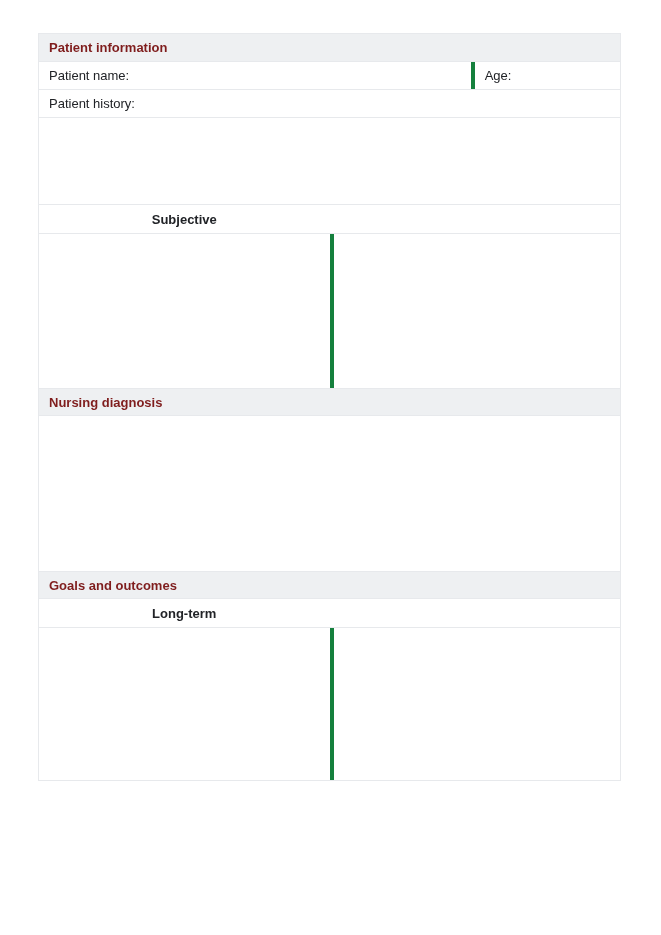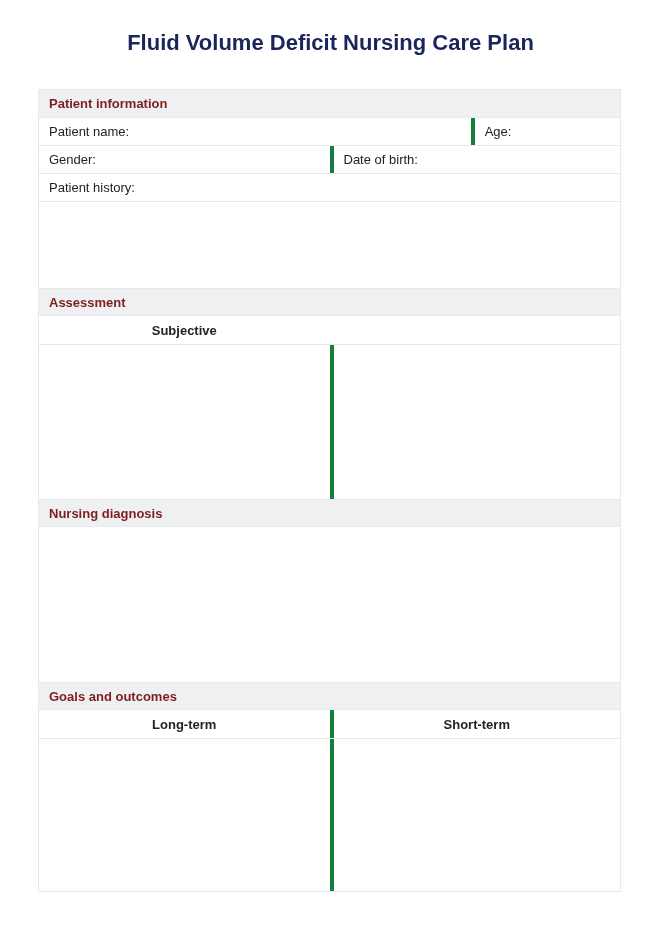--- a/index.html
+++ b/index.html
@@ -74,72 +74,61 @@
   .fill-cell {
     align-items: flex-start;
     padding-top: 6px;
   }
 </style>
 </head>
 <body>
 
 <div class="page">
 
-  <h1 class="title">Fluid Volume Deficit Nursing Care Plan</h1>
 
   <div class="form">
 
     <div class="sec-header">Patient information</div>
 
     <div class="row field-row">
       <div class="cell w-name">
         <span>Patient name:</span>&nbsp;<span></span>
       </div>
       <div class="cell w-age">
         <span>Age:</span>&nbsp;<span></span>
       </div>
     </div>
 
-    <div class="row field-row">
-      <div class="cell w-half">
-        <span>Gender:</span>&nbsp;<span></span>
-      </div>
-      <div class="cell w-half">
-        <span>Date of birth:</span>&nbsp;<span></span>
-      </div>
-    </div>
 
     <div class="row field-row">
       <div class="cell" style="width:100%;">
         <span>Patient history:</span>
       </div>
     </div>
 
     <div class="fill-box fill-mh"></div>
 
-    <div class="sec-header">Assessment</div>
 
     <div class="row colhead-row">
       <div class="cell w-half">Subjective</div>
     </div>
 
     <div class="row">
       <div class="cell w-half fill-cell fill-assess"></div>
       <div class="cell w-half fill-cell fill-assess"></div>
     </div>
 
     <div class="sec-header">Nursing diagnosis</div>
 
     <div class="fill-box fill-diag"></div>
 
     <div class="sec-header">Goals and outcomes</div>
 
     <div class="row colhead-row">
       <div class="cell w-half">Long-term</div>
-      <div class="cell w-half">Short-term</div>
     </div>
 
     <div class="row">
       <div class="cell w-half fill-cell fill-goals"></div>
       <div class="cell w-half fill-cell fill-goals"></div>
     </div>
 
   </div>
 </div>
 

